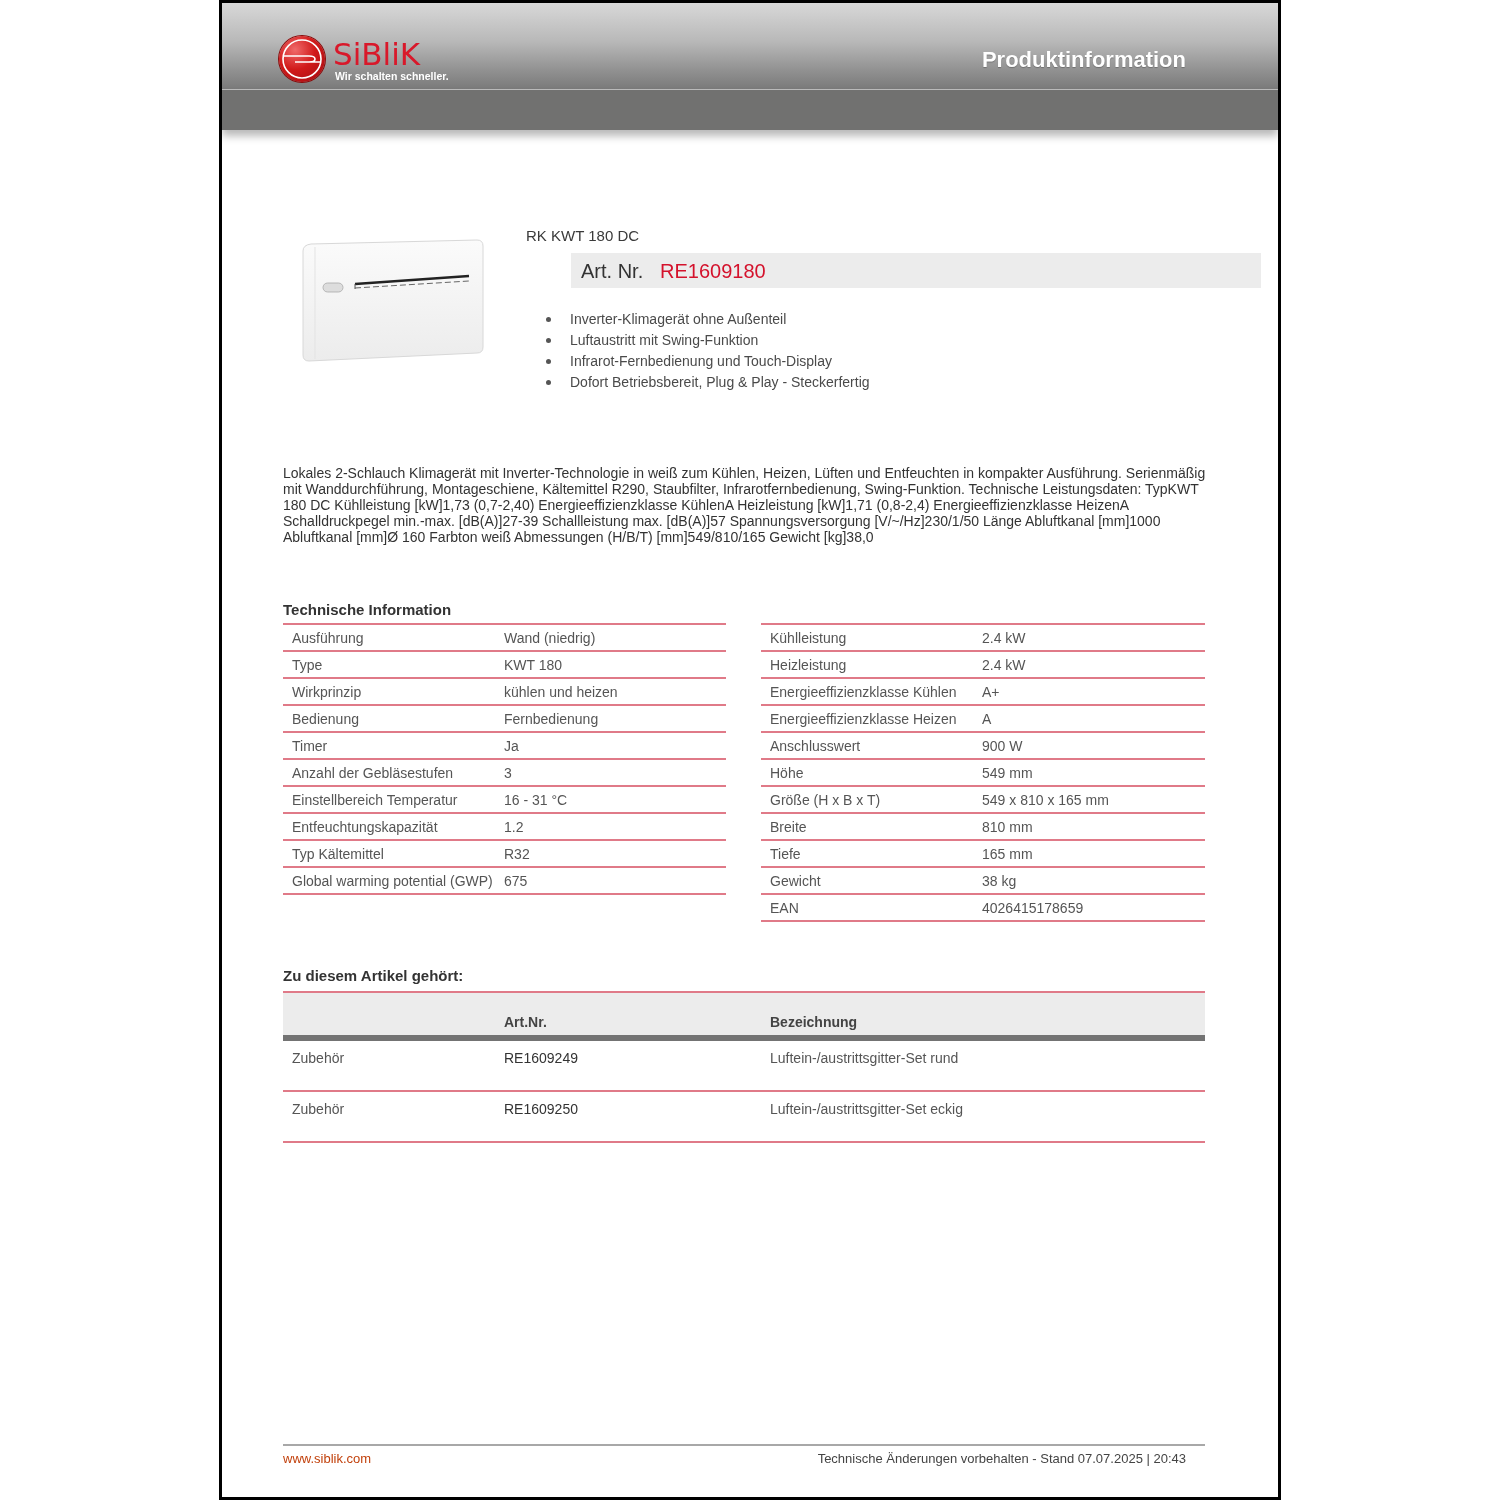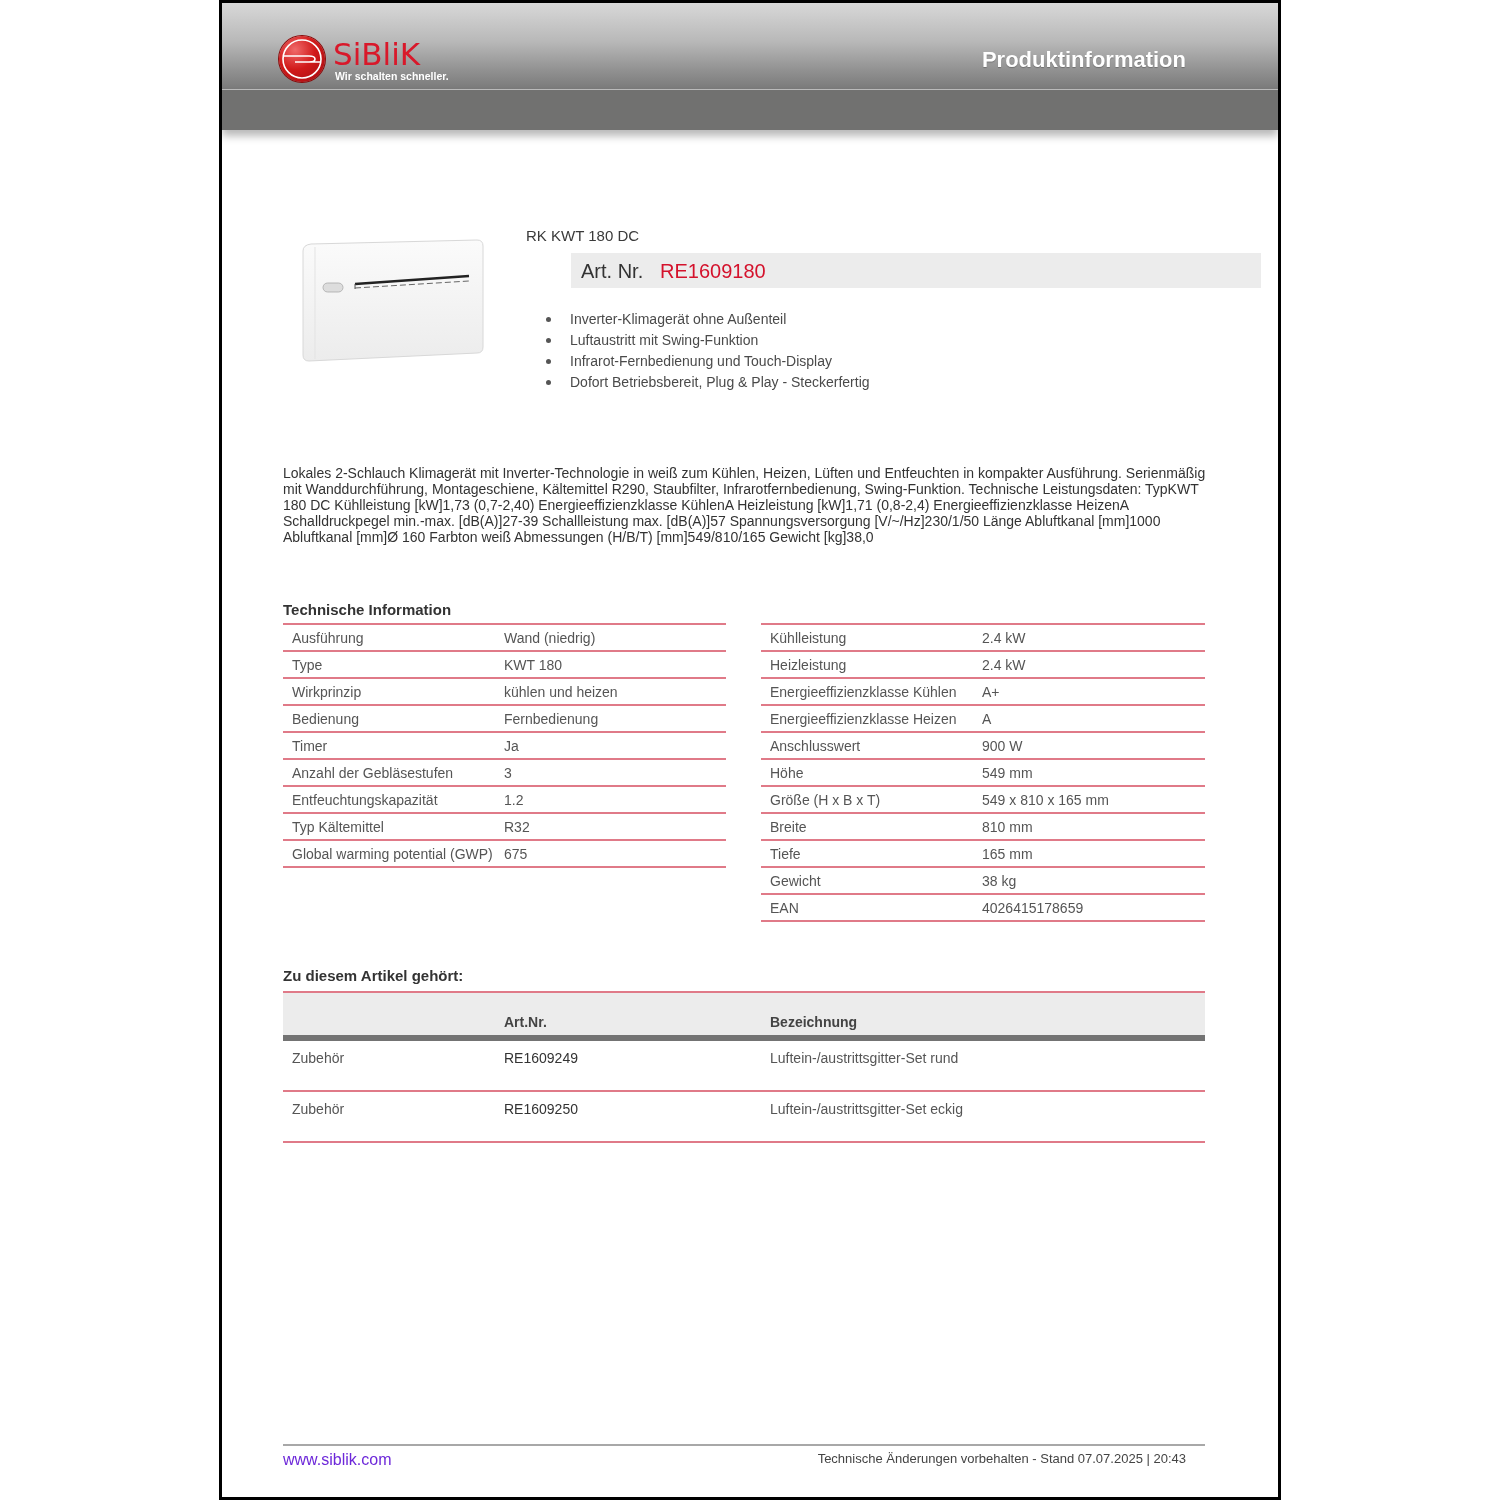--- a/index.html
+++ b/index.html
@@ -86,21 +86,21 @@
     padding: 16px 0 0 9px; border-top: 2px solid #e07a88; border-bottom: 6px solid #737373;
   }
   .acc-table td {
     height: 33px; font-size: 14px; color: #555; padding: 0 0 16px 9px; border-bottom: 2px solid #e07a88;
   }
   .acc-table td.artnr { color: #333; }
 
   .footer-line {
     position: absolute; left: 61px; top: 1441px; width: 922px; height: 2px; background: #a8a8a8;
   }
-  .footer-left { position: absolute; left: 61px; top: 1448px; font-size: 16px; color: #6d28d9; }
+  .footer-left { position: absolute; left: 61px; top: 1448px; font-size: 13px; color: #c2410c; }
   .footer-right { position: absolute; right: 92px; top: 1448px; font-size: 13px; color: #444; }
 </style>
 </head>
 <body>
 
 <div class="page">
 
   <div class="header-top"></div>
   <div class="header-band"></div>
 
@@ -175,20 +175,24 @@
         </tr>
       <tr>
           <td>Timer</td>
           <td>Ja</td>
         </tr>
       <tr>
           <td>Anzahl der Gebläsestufen</td>
           <td>3</td>
         </tr>
       <tr>
+          <td>Einstellbereich Temperatur</td>
+          <td>16 - 31 °C</td>
+        </tr>
+      <tr>
           <td>Entfeuchtungskapazität</td>
           <td>1.2</td>
         </tr>
       <tr>
           <td>Typ Kältemittel</td>
           <td>R32</td>
         </tr>
       <tr>
           <td>Global warming potential (GWP)</td>
           <td>675</td>

